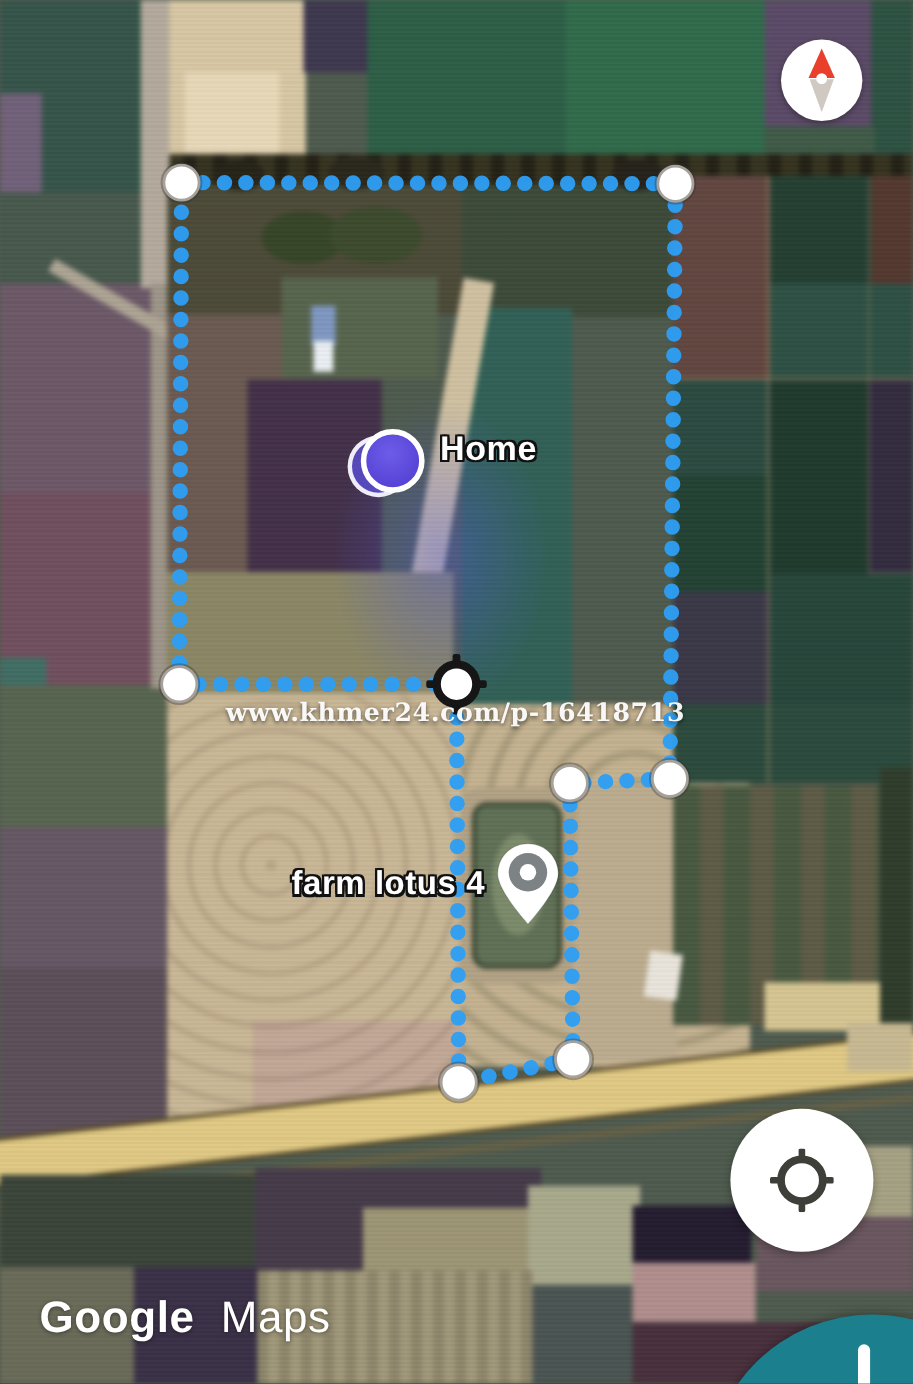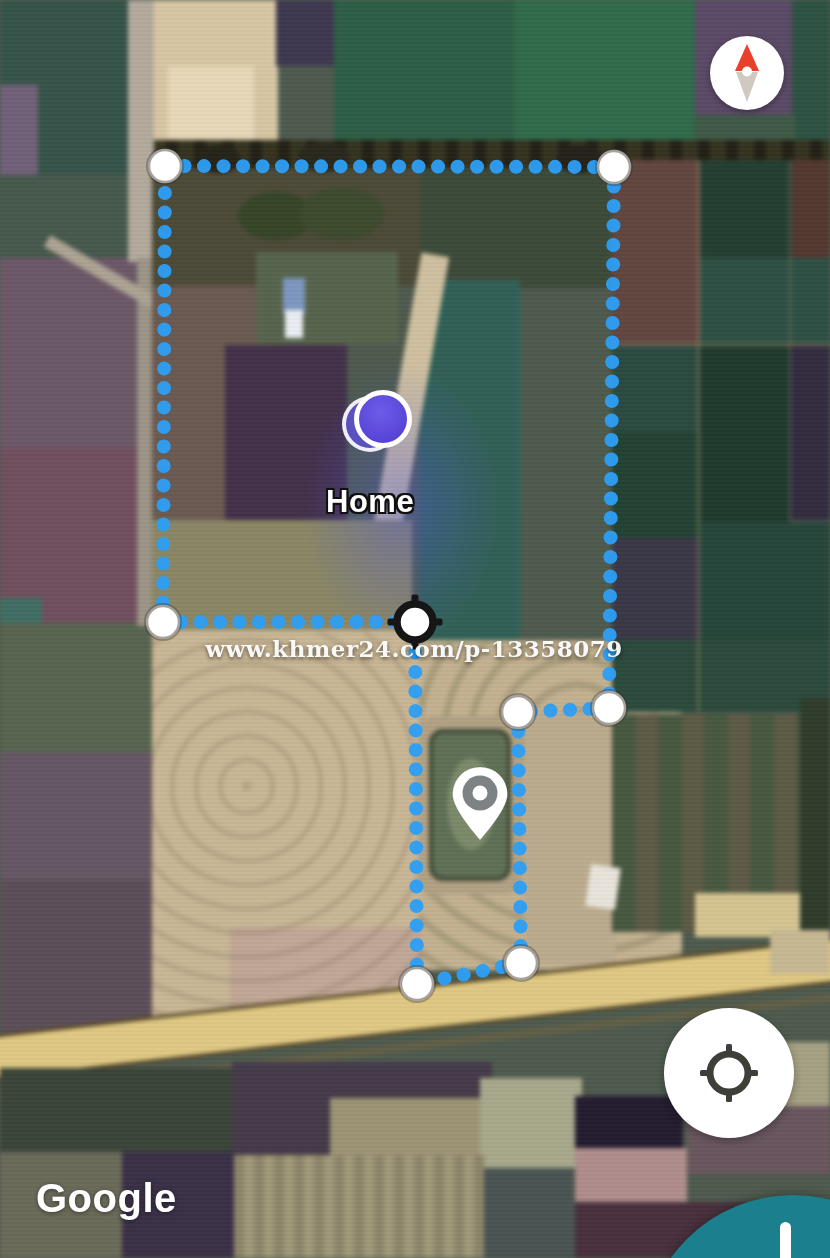--- a/index.html
+++ b/index.html
@@ -8,21 +8,21 @@
     font-family:"Liberation Sans",sans-serif;background:#4e5a4e;
   }
   
   #map-bg{position:absolute;inset:0;filter:blur(2.2px) saturate(.95);}
   #map-bg .patch{position:absolute;}
   .grain{position:absolute;inset:0;pointer-events:none;
     background:repeating-linear-gradient(0deg,rgba(255,255,255,.015) 0 2px,rgba(0,0,0,.025) 2px 4px);}
   
   #boundary{position:absolute;inset:0;}
   
-  .home-marker{position:absolute;display:flex;align-items:flex-end;gap:32px;flex-direction:column;}
+  .home-marker{position:absolute;display:flex;align-items:flex-start;gap:12px;}
   .home-dot-wrap{position:relative;width:62px;height:62px;flex:0 0 auto;}
   .home-dot-shadow{position:absolute;left:-10px;top:6px;width:56px;height:56px;border-radius:50%;
     background:rgba(92,80,218,.78);border:4px solid rgba(255,255,255,.9);box-sizing:border-box;}
   .home-dot{position:absolute;left:2px;top:0;width:58px;height:58px;border-radius:50%;
     box-sizing:border-box;border:5px solid #fff;
     background:radial-gradient(circle at 45% 35%,#6d5ce8,#4f3bd0);}
   .map-label{color:#fff;font-weight:700;letter-spacing:.5px;white-space:nowrap;
     text-shadow:-2px -2px 0 #111,2px -2px 0 #111,-2px 2px 0 #111,2px 2px 0 #111,
                 -2px 0 0 #111,2px 0 0 #111,0 -2px 0 #111,0 2px 0 #111;}
   .home-marker .map-label{font-size:31px;}
@@ -174,31 +174,32 @@
         <rect x="411.5" y="594.5" width="7" height="9" rx="2" fill="#161616" transform="rotate(90 415 622)"></rect>
         <rect x="411.5" y="594.5" width="7" height="9" rx="2" fill="#161616" transform="rotate(180 415 622)"></rect>
         <rect x="411.5" y="594.5" width="7" height="9" rx="2" fill="#161616" transform="rotate(270 415 622)"></rect>
       </g>
       <g>
         <circle cx="163" cy="622" r="17.5" fill="none" stroke="rgba(50,50,50,0.35)" stroke-width="3"></circle>
         <circle cx="163" cy="622" r="16" fill="#ffffff" stroke="#a6a19a" stroke-width="2.5"></circle>
       </g>
     </svg>
 
-  <div class="watermark">www.khmer24.com/p-13358079</div>
+  <div class="watermark">www.khmer24.com/p-16418713</div>
 
   <div class="home-marker" id="home-marker" style="left: 326px; top: 390px;">
     <div class="home-dot-wrap">
       <div class="home-dot-shadow"></div>
       <div class="home-dot"></div>
     </div>
     <span class="map-label">Home</span>
   </div>
 
   <div class="farm-marker" id="farm-marker" style="left: 509px; top: 766px;">
+    <span class="map-label">farm lotus 4</span>
     <svg width="58" height="76" viewBox="0 0 58 76">
       <path d="M29 1 C13.5 1 1.5 13 1.5 28.5 C1.5 44 29 74 29 74 S56.5 44 56.5 28.5 C56.5 13 44.5 1 29 1 Z" fill="#ffffff" stroke="rgba(0,0,0,0.15)" stroke-width="1"></path>
       <circle cx="29" cy="27" r="17.5" fill="#7d8285"></circle>
       <circle cx="29" cy="27" r="7.5" fill="#ffffff"></circle>
     </svg>
   </div>
 
   <div class="compass-btn">
     <svg width="46" height="62" viewBox="0 0 46 62">
       <polygon points="23,2 35,29 11,29" fill="#e8402a"></polygon>
@@ -216,15 +217,16 @@
       <rect x="48" y="26" width="10" height="6" rx="1.5" fill="#3f3f39"></rect>
     </svg>
   </div>
 
   <div class="teal-fab">
     <div class="glyph-bar"></div>
   </div>
 
   <div class="brand">
     <span class="g">Google</span>
+    <span class="m">Maps</span>
   </div>
 
 </div>
 
 </body></html>

